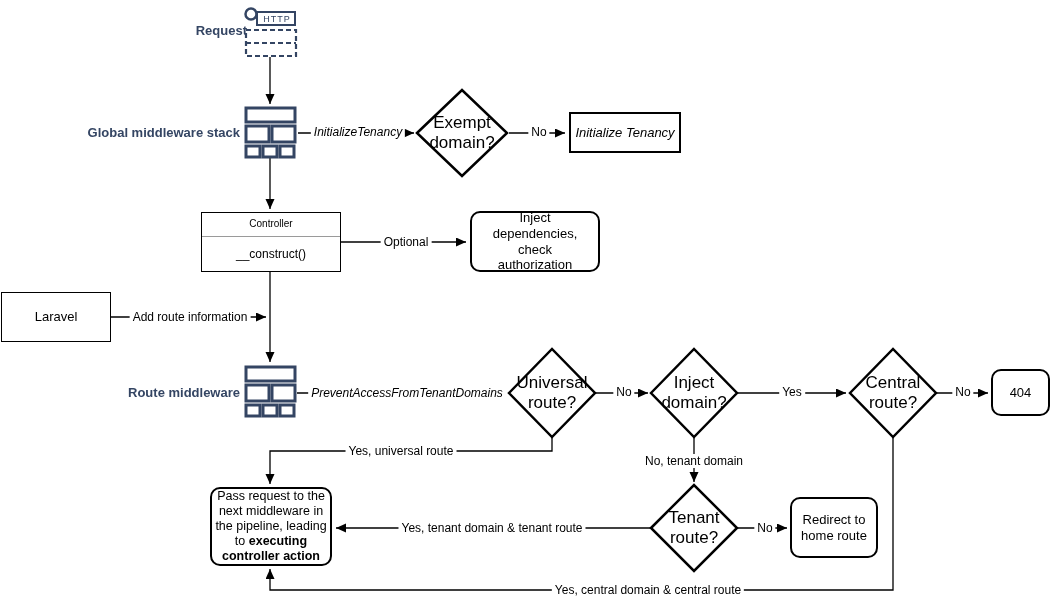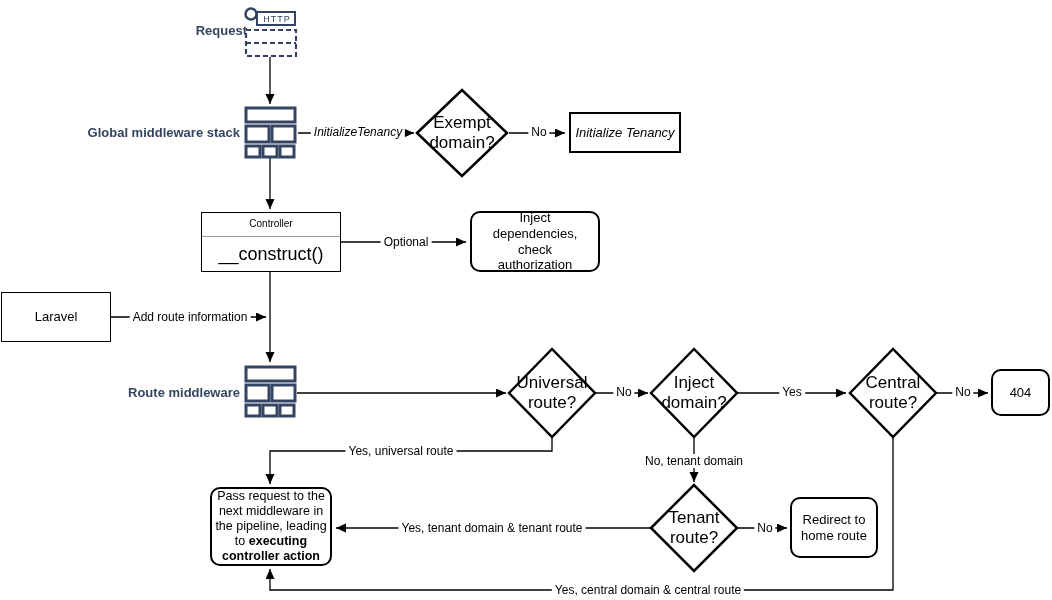--- a/index.html
+++ b/index.html
@@ -20,21 +20,21 @@
   .plain{border:1.5px solid #000;}
 
   .uml{
     position:absolute;box-sizing:border-box;background:#fff;
     border:1.5px solid #000;display:flex;flex-direction:column;
   }
   .uml .uml-title{
     height:23px;line-height:22px;text-align:center;font-weight:normal;
     font-size:10px;border-bottom:1px solid #9a9a9a;
   }
-  .uml .uml-method{flex:1;display:flex;align-items:center;justify-content:center;font-size:18px;}
+  .uml .uml-method{flex:1;display:flex;align-items:center;justify-content:center;font-size:12px;}
 
   .side-label{
     position:absolute;color:#344563;font-weight:bold;font-size:13px;
     text-align:right;line-height:18px;height:18px;
   }
   .edge-label{
     position:absolute;transform:translate(-50%,-50%);background:#fff;
     font-size:12px;line-height:14px;padding:0 3px;white-space:nowrap;color:#000;
   }
   .edge-label.italic{font-style:italic;}
@@ -151,20 +151,21 @@
   <div class="diamond-label" style="left:462px;top:133px;width:72px">Exempt domain?</div>
   <div class="diamond-label" style="left:552px;top:393px;width:72px">Universal route?</div>
   <div class="diamond-label" style="left:694px;top:393px;width:72px">Inject domain?</div>
   <div class="diamond-label" style="left:893px;top:393px;width:60px">Central route?</div>
   <div class="diamond-label" style="left:694px;top:528px;width:56px">Tenant route?</div>
 
   <div class="edge-label italic" style="left:358px;top:132px">InitializeTenancy</div>
   <div class="edge-label" style="left:539px;top:132px">No</div>
   <div class="edge-label" style="left:406px;top:242px">Optional</div>
   <div class="edge-label" style="left:190px;top:317px">Add route information</div>
+  <div class="edge-label italic" style="left:407px;top:393px">PreventAccessFromTenantDomains</div>
   <div class="edge-label" style="left:624px;top:392px">No</div>
   <div class="edge-label" style="left:792px;top:392px">Yes</div>
   <div class="edge-label" style="left:963px;top:392px">No</div>
   <div class="edge-label" style="left:401px;top:451px">Yes, universal route</div>
   <div class="edge-label" style="left:694px;top:461px">No, tenant domain</div>
   <div class="edge-label" style="left:765px;top:528px">No</div>
   <div class="edge-label" style="left:492px;top:528px">Yes, tenant domain &amp; tenant route</div>
   <div class="edge-label" style="left:648px;top:590px">Yes, central domain &amp; central route</div>
 
 </div>

